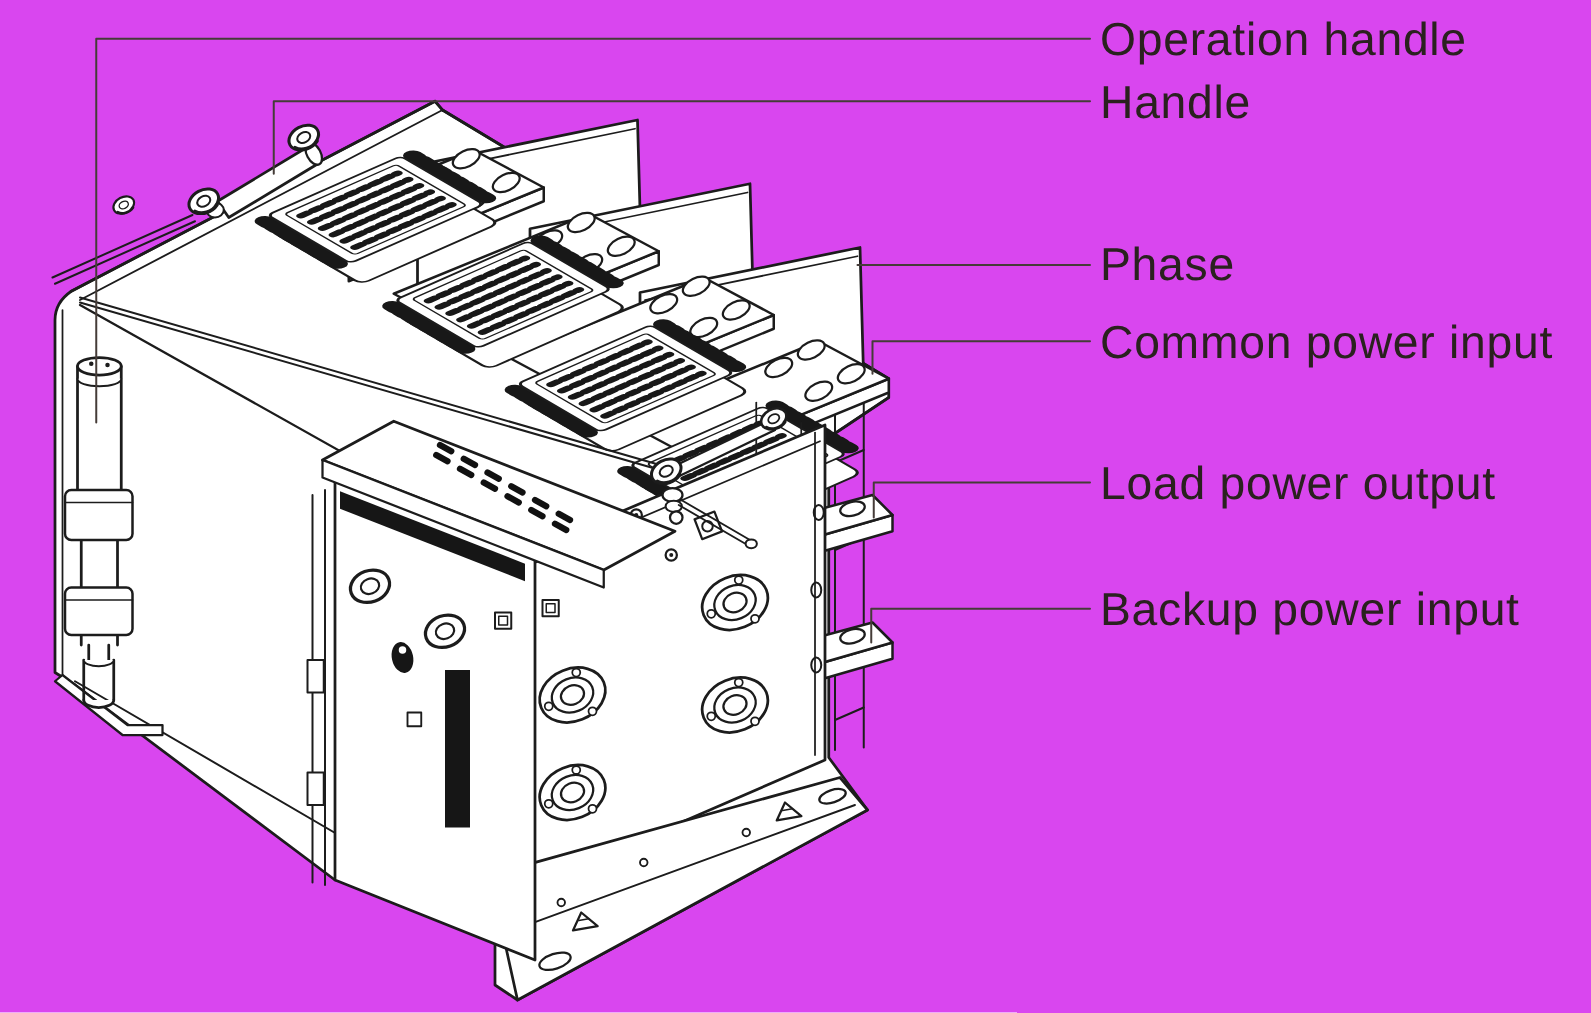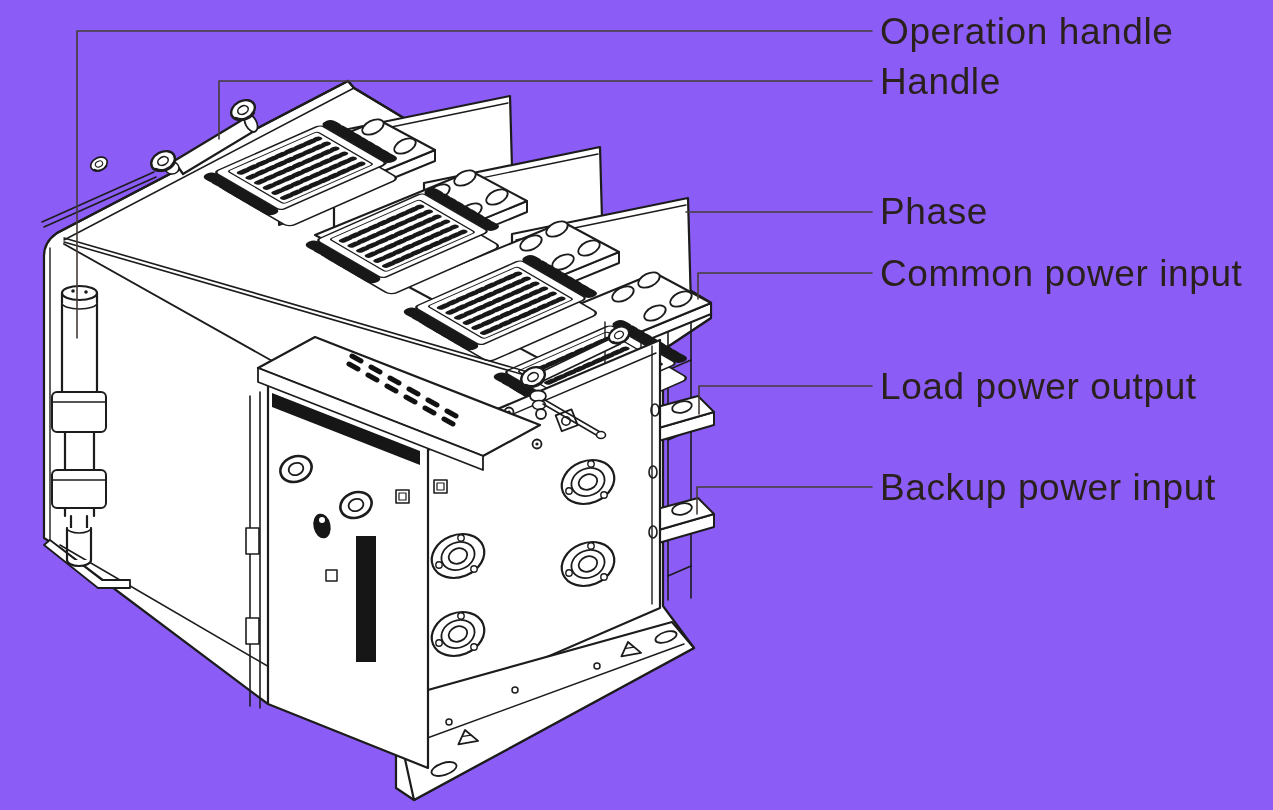--- a/index.html
+++ b/index.html
@@ -1,16 +1,16 @@
 <!DOCTYPE html>
 <html><head>
 <meta charset="utf-8">
 <style>
   html,body{margin:0;padding:0;background:#ffffff;}
-  .stage{position:relative;width:1273px;height:810px;background:#8b5cf6;overflow:hidden;
+  .stage{position:relative;width:1273px;height:810px;background:#d946ef;overflow:hidden;
          font-family:"Liberation Sans", sans-serif;}
   svg{display:block}
   text.callout{font-family:"Liberation Sans", sans-serif;font-size:37px;letter-spacing:0.6px;fill:#2a211f;}
 </style>
 </head>
 <body>
 
 <div class="stage">
 <svg width="1273" height="810" viewBox="0 0 1273 810" stroke="#1c1c1c" fill="none" stroke-linejoin="round" stroke-linecap="round">
 

